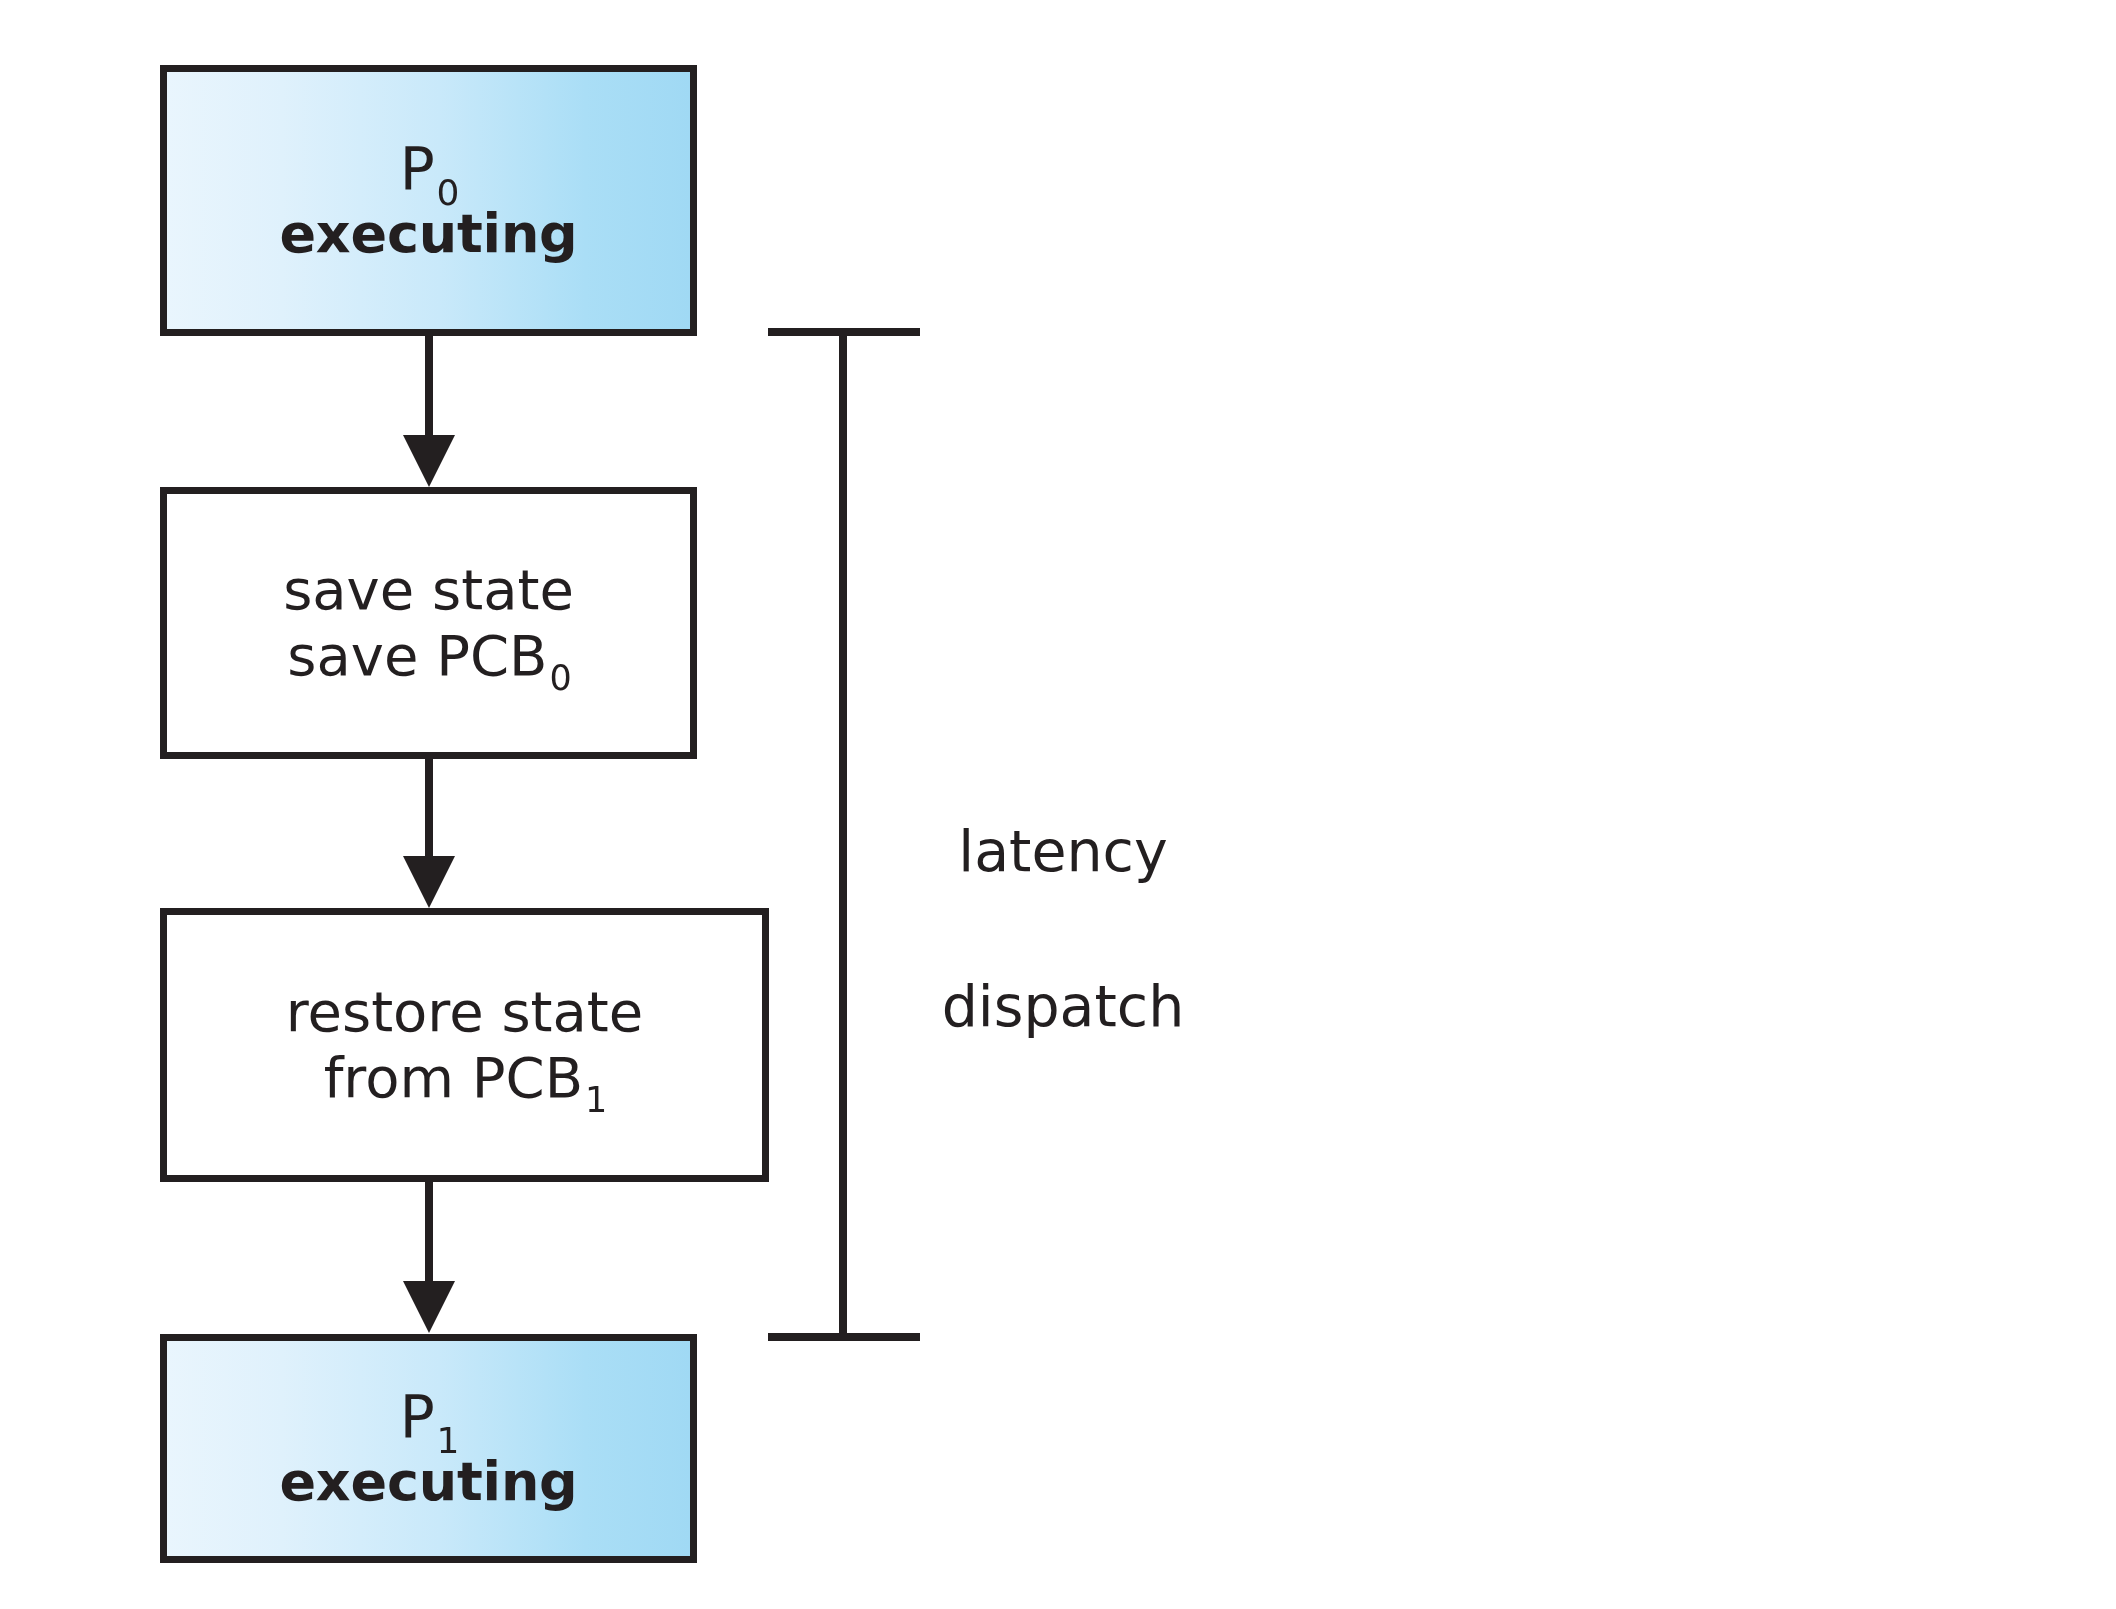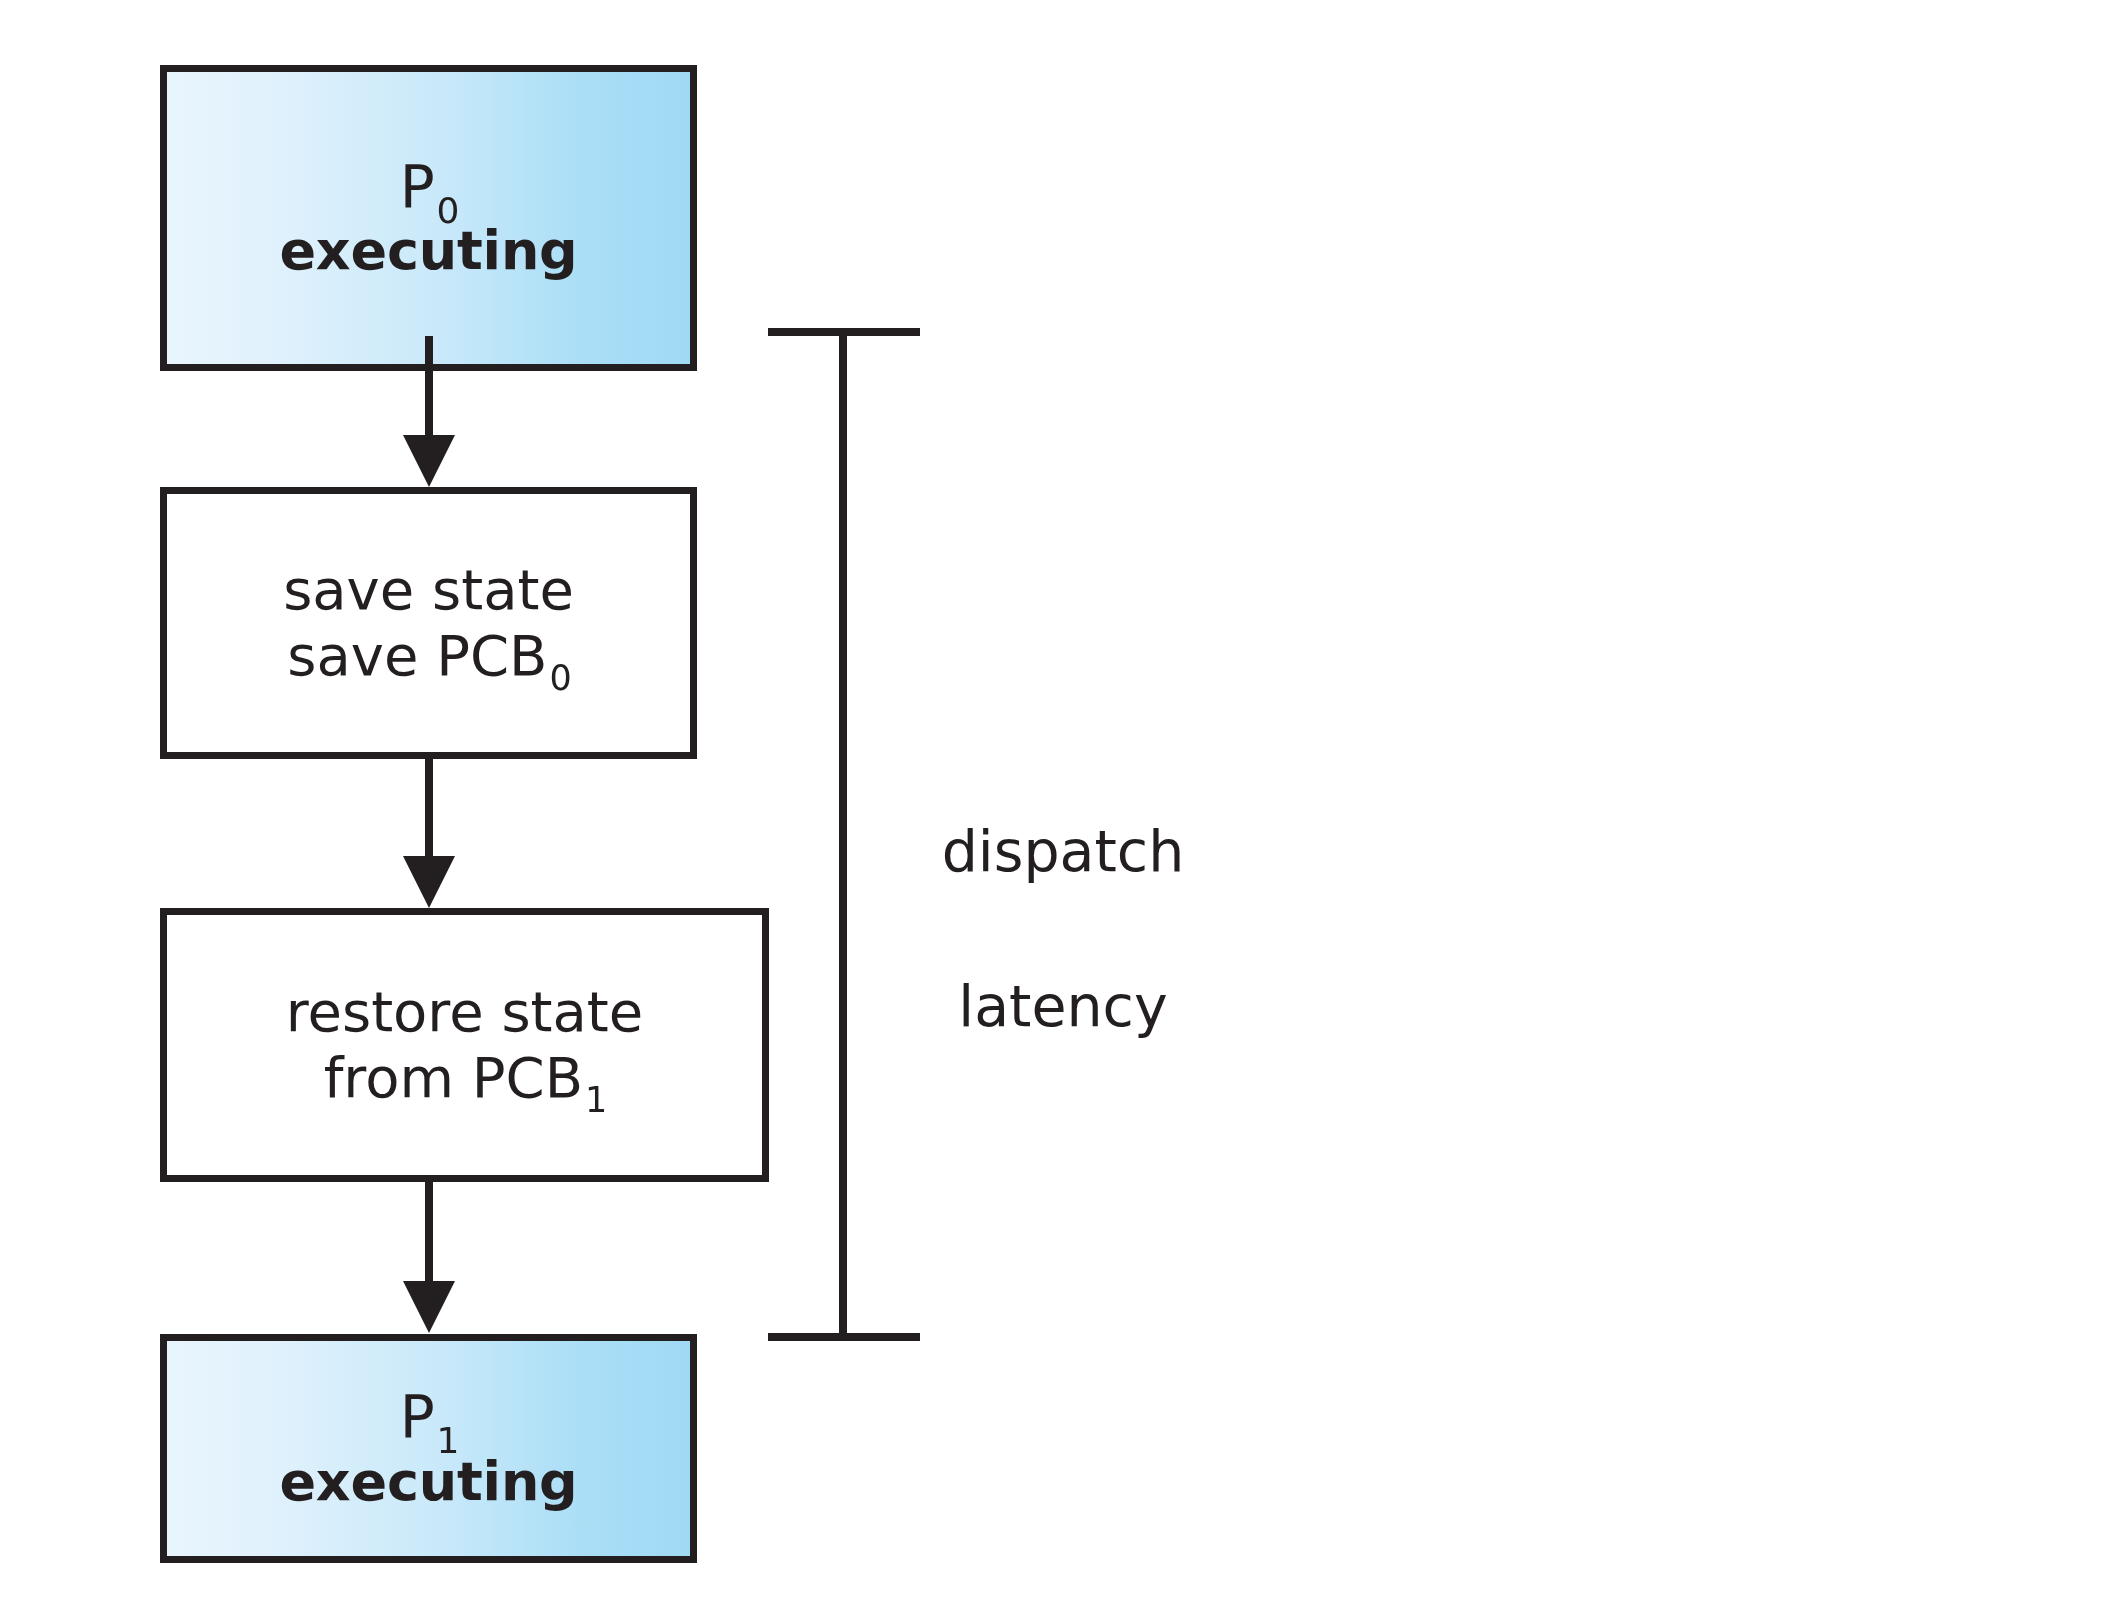--- a/index.html
+++ b/index.html
@@ -98,21 +98,21 @@
     font-size: 57px;
     line-height: 1.36;
     white-space: pre-line;
   }
 </style>
 </head>
 <body>
 
 <div id="canvas">
 
-  <div class="box shaded" id="box-p0" style="left:160px; top:65px; width:537px; height:306px;">
+  <div class="box shaded" id="box-p0" style="left:160px; top:65px; width:537px; height:271px;">
     <div class="p-stack">
       <div class="line1 row-a">
         <span class="proc-letter">P</span><span class="sub">0</span>
       </div>
       <div class="line2">
         <span class="word">executing</span>
       </div>
     </div>
   </div>
 
@@ -164,17 +164,17 @@
 
   <div class="bracket" style="left:768px; top:328px; width:155px; height:1018px;">
     <svg width="155" height="1018" viewBox="0 0 155 1018" xmlns="http://www.w3.org/2000/svg">
       <rect x="0" y="0" width="152" height="8" fill="#231f20"></rect>
       <rect x="71" y="0" width="8" height="1013" fill="#231f20"></rect>
       <rect x="0" y="1005" width="152" height="8" fill="#231f20"></rect>
     </svg>
   </div>
 
   <div class="latency-label" style="left:903px; top:735px; width:320px;">
+    <div>latency</div>
     <div>dispatch</div>
-    <div>latency</div>
   </div>
 
 </div>
 
 </body></html>

